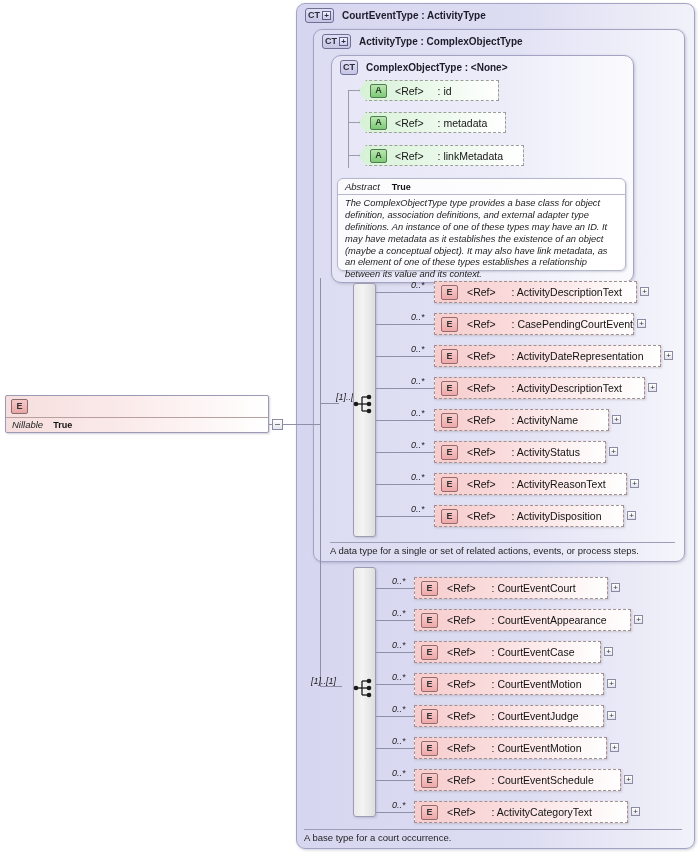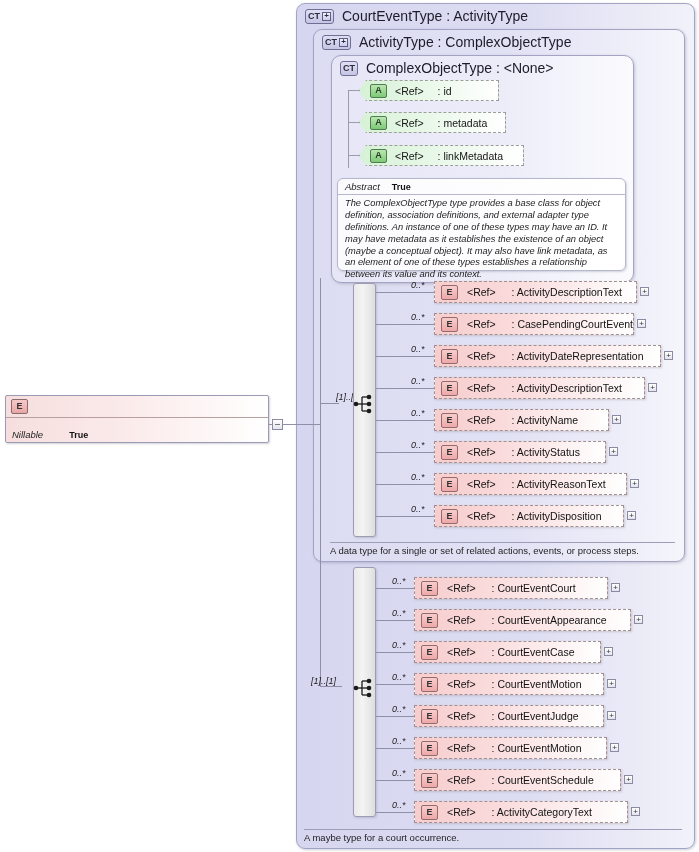--- a/index.html
+++ b/index.html
@@ -42,22 +42,22 @@
     border-radius: 2px;
     background: linear-gradient(to bottom,#f7c9c9,#e8a6a6);
     font-size: 9px; font-weight: bold; color: #333;
     line-height: 1;
     flex: none;
   }
   .elem-title {
     font-size: 11px; color: #1b1b1b; white-space: nowrap;
   }
   .prop-row {
-    display: flex; align-items: baseline; gap: 26px;
-    padding: 11px 6px 2px 6px;
+    display: flex; align-items: baseline; gap: 10px;
+    padding: 1px 6px 2px 6px;
     border-top: 1px solid #b9a0a0;
     font-size: 9.5px;
   }
   .prop-key { font-style: italic; color: #222; }
   .prop-val { font-weight: bold; color: #111; font-size: 9px; }
   .doc-row {
     padding: 2px 6px 3px 6px;
     border-top: 1px solid #b9a0a0;
     font-size: 9.5px; font-style: italic; color: #222;
     white-space: nowrap;
@@ -106,21 +106,21 @@
   }
   .ctbadge .pl {
     display: inline-flex; align-items: center; justify-content: center;
     width: 9px; height: 9px;
     border: 1px solid #5d5d85;
     background: linear-gradient(to bottom,#f0f0ff,#ccccea);
     font-size: 8px; font-weight: bold; line-height: 1;
     margin-left: 1px;
   }
   .panel-title {
-    font-size: 14px; font-weight: normal; color: #1c1c2a; white-space: nowrap;
+    font-size: 10px; font-weight: bold; color: #1c1c2a; white-space: nowrap;
   }
 
   
   .attr-box {
     position: absolute;
     height: 21px;
     border: 1px dashed #9d9d9d;
     background: linear-gradient(to right,#d6f2d6 0%,#e6f7e6 40%,#ffffff 100%);
     box-shadow: 1px 1px 2px rgba(120,130,120,.3);
     display: flex; align-items: center;
@@ -465,21 +465,21 @@
   <div class="tog plus-sm" style="left:624px; top:775px;">+</div>
 
   <div class="eref" style="left:414px; top:801px; width:214px;">
     <span class="ebadge">E</span>
     <span class="eref-ref">&lt;Ref&gt;</span>
     <span class="eref-name">: ActivityCategoryText</span>
   </div>
   <div class="tog plus-sm" style="left:631px; top:807px;">+</div>
 
   <div class="panel-doc-rule" style="left:304px; top:829px; width:378px;"></div>
-  <div class="panel-doc" style="left:304px; top:832px;">A maybe type for a court occurrence.</div>
+  <div class="panel-doc" style="left:304px; top:832px;">A base type for a court occurrence.</div>
 
   <div class="elem-box" style="left:5px; top:395px; width:264px;">
     <div class="elem-head">
       <span class="badge">E</span>
     </div>
     <div class="prop-row">
       <span class="prop-key">Nillable</span>
       <span class="prop-val">True</span>
     </div>
   </div>

